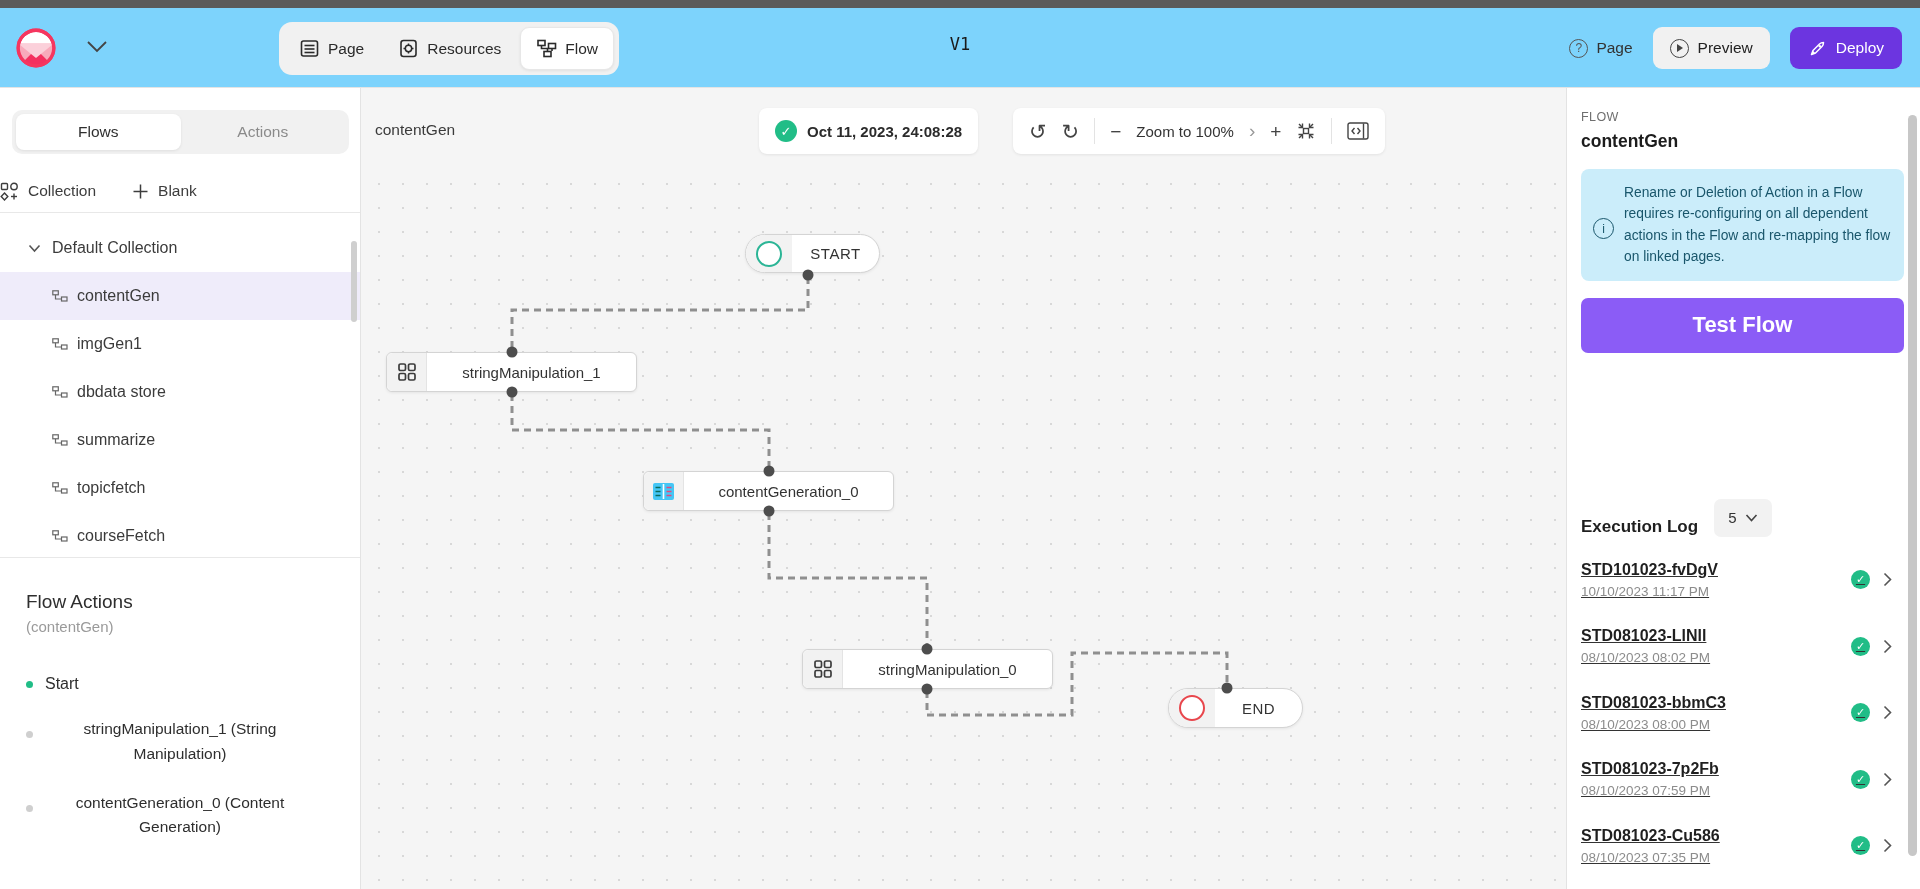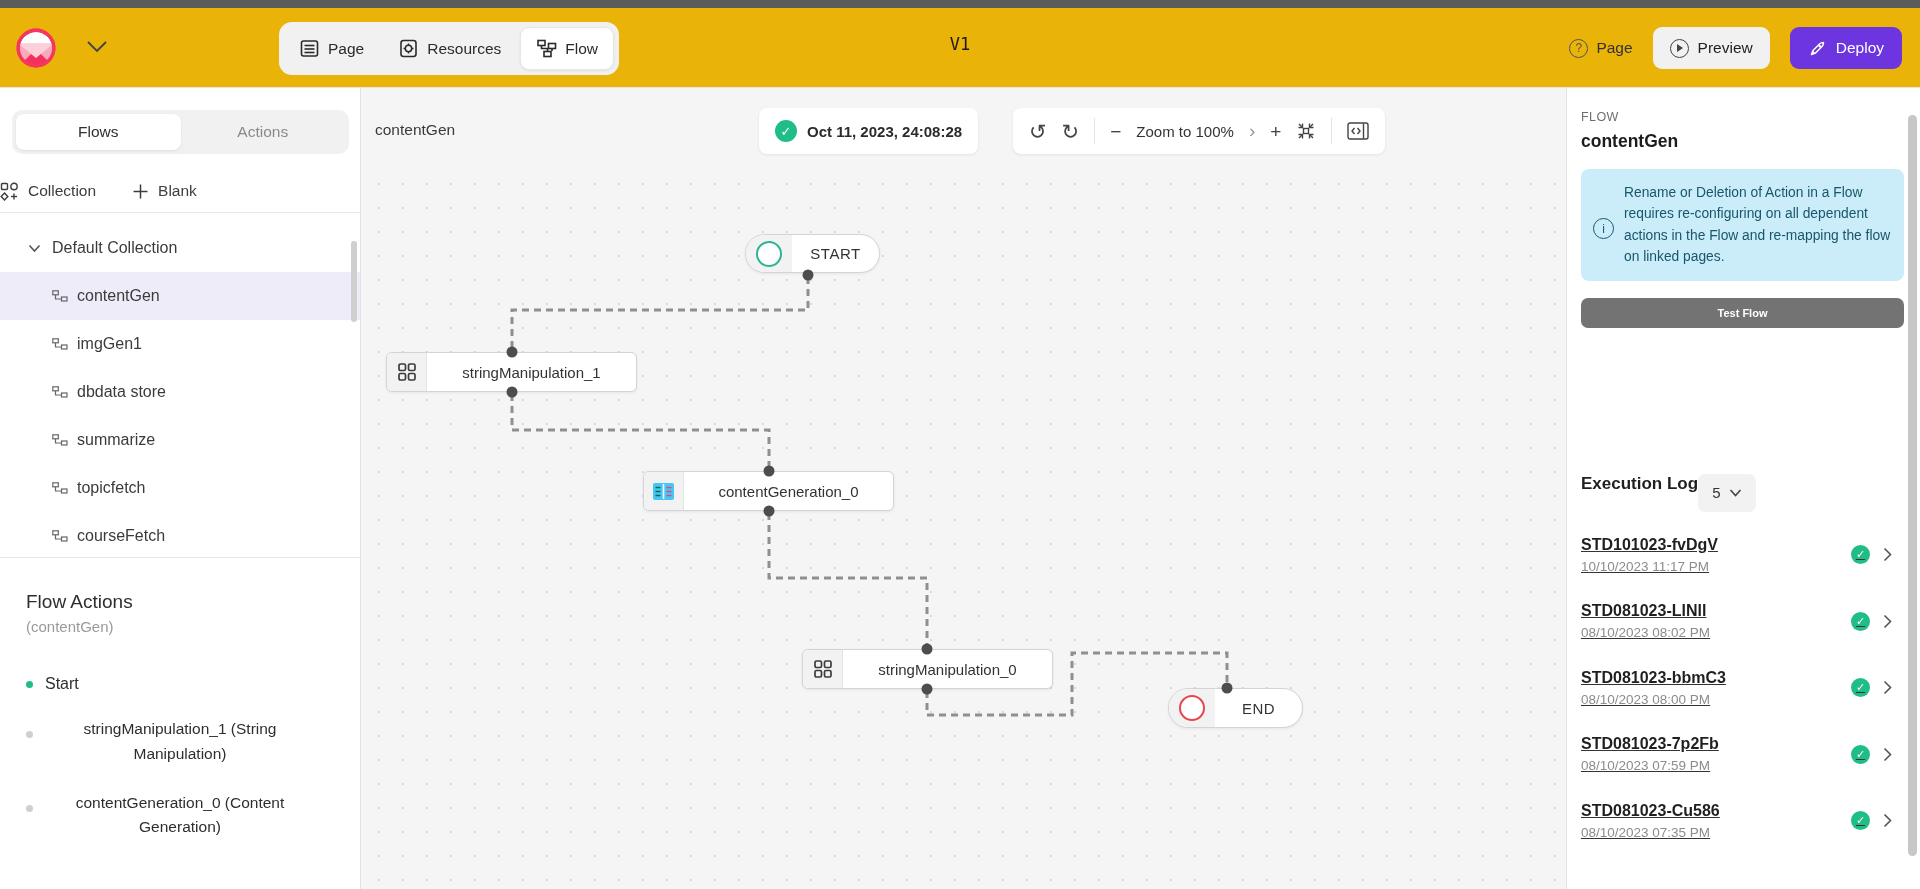--- a/index.html
+++ b/index.html
@@ -2,21 +2,21 @@
 <html><head>
 <meta charset="utf-8">
 <style>
   * { margin:0; padding:0; box-sizing:border-box; }
   html,body { width:1920px; height:889px; overflow:hidden; background:#fff;
     font-family:"Liberation Sans", sans-serif; color:#333; }
 
   .topstrip { position:absolute; left:0; top:0; width:1920px; height:8px; background:#5b5b5b; }
 
   
-  .header { position:absolute; left:0; top:8px; width:1920px; height:80px; background:#eab308;
+  .header { position:absolute; left:0; top:8px; width:1920px; height:80px; background:#7dd3fc;
     border-bottom:1px solid #E4E4E4; }
   .logo { position:absolute; left:16px; top:20px; width:40px; height:40px; }
   .logo-chevron { position:absolute; left:86px; top:32px; }
   .nav-group { position:absolute; left:279px; top:14px; height:53px; background:#F1F1F1;
     border-radius:13px; display:flex; align-items:center; padding:5px; gap:4px; }
   .nav-tab { display:flex; align-items:center; gap:8px; height:43px; padding:0 15px;
     border-radius:9px; font-size:15.5px; color:#2b2b2b; cursor:pointer; }
   .nav-tab.active { background:#fff; border:1px solid #E7E7E7; box-shadow:0 1px 3px rgba(0,0,0,.07); }
   .version { position:absolute; left:50%; top:26px; transform:translateX(-50%);
     font-family:"DejaVu Sans Mono", monospace; font-size:17px; color:#1a1a1a; }
@@ -99,24 +99,24 @@
   
   .rightpanel { position:absolute; left:1566px; top:88px; width:354px; height:801px; background:#fff;
     border-left:1px solid #E3E3E3; padding:22px 16px 0 14px; }
   .flow-label { font-size:12.5px; color:#6f6f6f; letter-spacing:.4px; }
   .flow-title { margin-top:7px; font-size:17.5px; font-weight:bold; color:#1c1c1c; }
   .infobox { margin-top:17px; background:#CBEDFA; border-radius:8px; padding:13px 12px;
     display:flex; gap:10px; }
   .info-circle { flex:0 0 auto; width:21px; height:21px; border:1.4px solid #19566B; border-radius:50%;
     display:flex; align-items:center; justify-content:center; font-size:12px; color:#19566B; margin-top:36px; }
   .info-text { font-size:13.8px; line-height:1.55; color:#19566B; }
-  .testflow-btn { margin-top:17px; width:100%; height:30px; background:#737373; border-radius:7px;
-    display:flex; align-items:center; justify-content:center; color:#fff; font-size:11px;
+  .testflow-btn { margin-top:17px; width:100%; height:55px; background:#8b5cf6; border-radius:7px;
+    display:flex; align-items:center; justify-content:center; color:#fff; font-size:22px;
     font-weight:bold; cursor:pointer; }
-  .exec-header { margin-top:146px; display:flex; align-items:flex-start; }
+  .exec-header { margin-top:146px; display:flex; align-items:flex-end; gap:16px; }
   .exec-title { font-size:17px; font-weight:bold; color:#1f1f1f; }
   .exec-select { display:flex; align-items:center; gap:9px; background:#F2F2F2; border-radius:7px;
     height:38px; padding:0 14px; font-size:15px; color:#333; cursor:pointer; }
   .log-list { margin-top:10px;text-decoration:underline; }
   .log-entry { height:66.5px; display:flex; align-items:center; }
   .log-main { flex:1; }
   .log-id { font-size:16px; font-weight:bold; color:#1f1f1f; }
   .log-time { margin-top:5px; font-size:13.5px; color:#8C8C8C; }
   .log-icons { display:flex; align-items:center; gap:13px; padding-right:12px; }
   .log-check { width:19px; height:19px; border-radius:50%; background:#21BD87; color:#fff;

